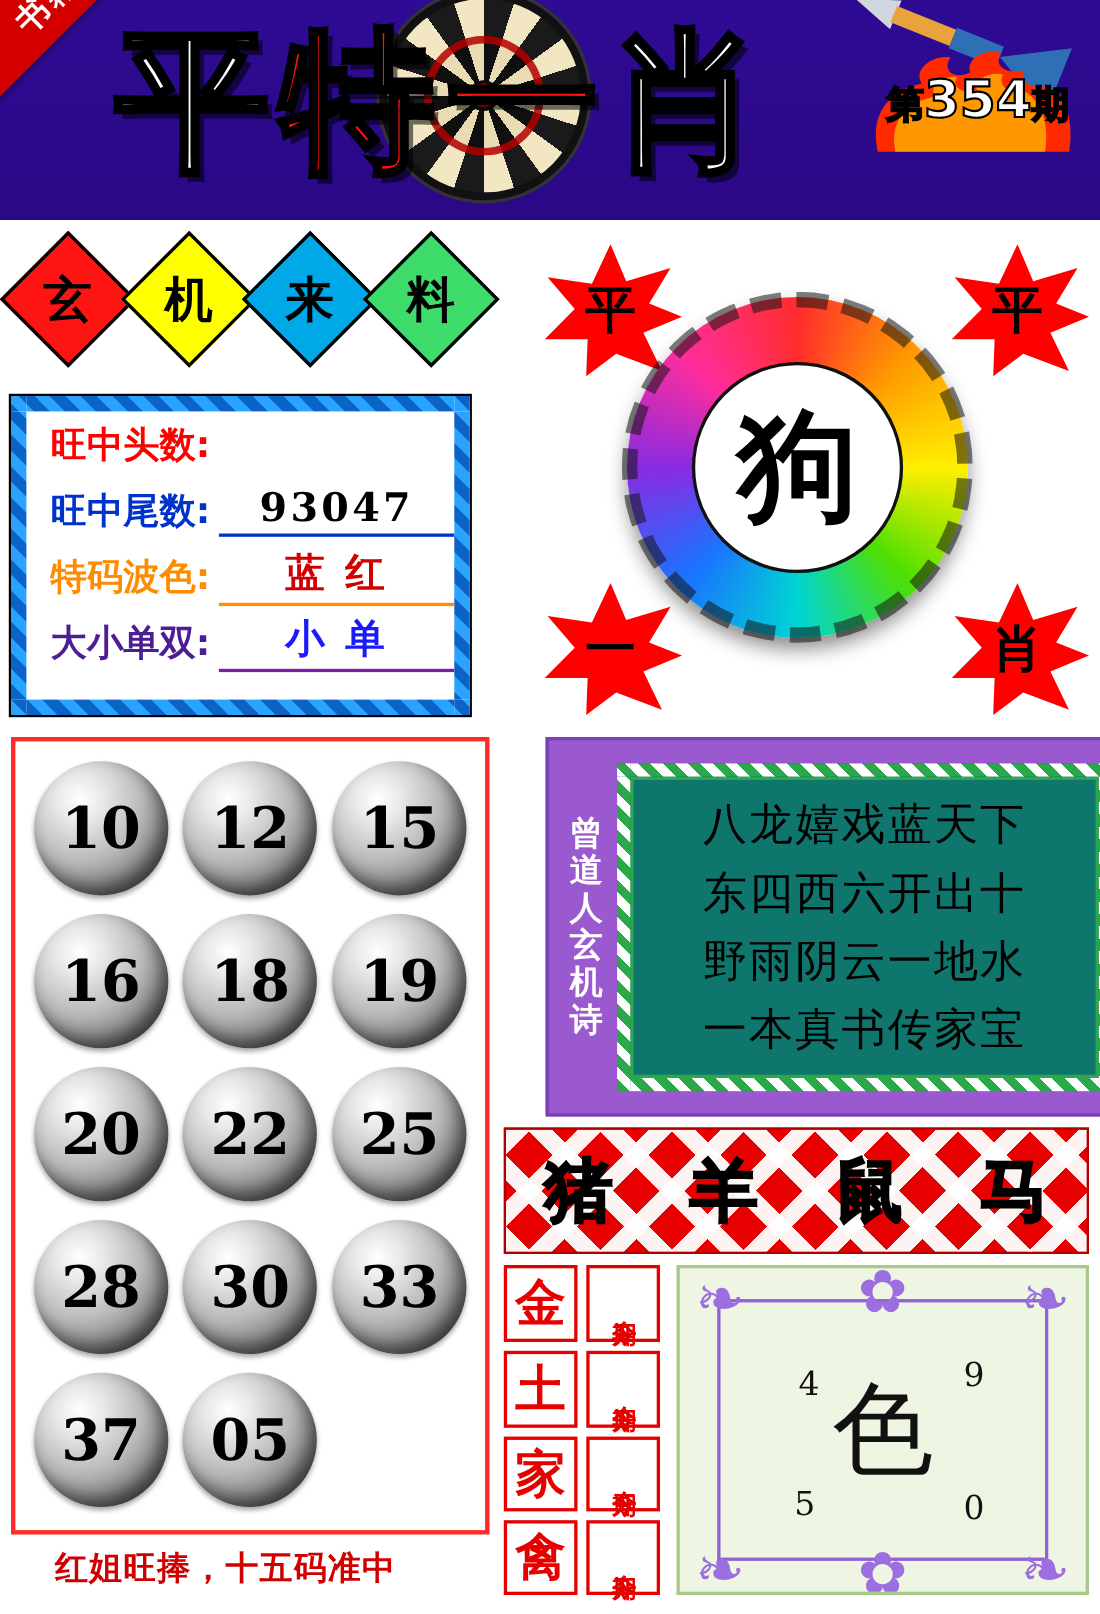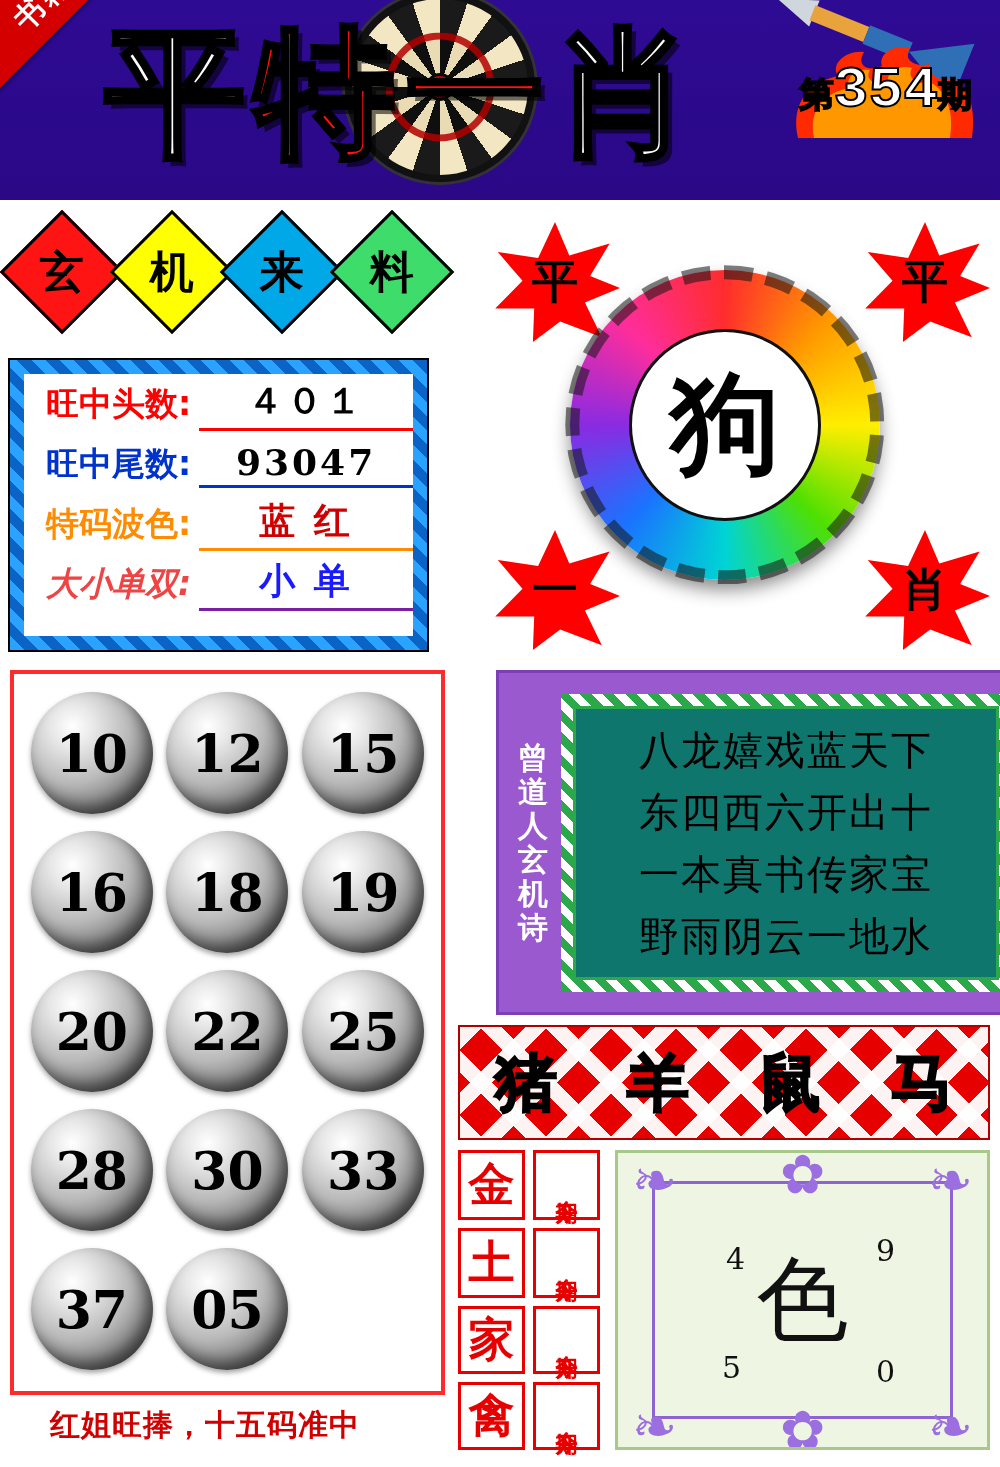--- a/index.html
+++ b/index.html
@@ -69,21 +69,21 @@
     position: absolute; right: 20px; top: 42px;
     width: 190px; height: 100px;
     z-index: 5;
   }
   .issue-text {
     position: absolute; right: 28px; top: 62px;
     z-index: 6; color: #fff; font-size: 34px; font-weight: bold;
     -webkit-text-stroke: 2px #000;
     display:flex; align-items:baseline;
   }
-  .issue-text .num { font-size: 58px; line-height: 58px; font-family: Liberation Mono, monospace; }
+  .issue-text .num { font-size: 47px; line-height: 58px; }
 
   
   .content { position:absolute; left:0; top:200px; width:1000px; height:1267px; }
 
   
   .diamonds { position:absolute; left:8px; top:18px; width:460px; height:110px; }
   .dia {
     position:absolute; width:88px; height:88px; top:10px;
     transform: rotate(45deg);
     border:3px solid #000;
@@ -152,21 +152,21 @@
     font-family:"DejaVu Sans",sans-serif;
   }
   .inforow .val{
     flex:1; margin-left:8px; font-size:36px; font-weight:bold;
     text-align:center; padding-bottom:2px; letter-spacing:3px;
     font-family:"DejaVu Serif",serif;
   }
   .r1 .lab{color:#ff0000;} .r1 .val{color:#000; border-bottom:3px solid #ff0000;}
   .r2 .lab{color:#0033cc;} .r2 .val{color:#000; border-bottom:3px solid #0033cc;}
   .r3 .lab{color:#ff8c00;} .r3 .val{color:#d10000; border-bottom:3px solid #ff8c00;}
-  .r4 .lab{color:#ef4444;font-style:italic;} .r4 .val{color:#1a1aff; border-bottom:3px solid #7b1fa2;}
+  .r4 .lab{color:#4c1d95;} .r4 .val{color:#1a1aff; border-bottom:3px solid #7b1fa2;}
 
   
   .numbers {
     position:absolute; left:10px; top:470px; width:435px; height:725px;
     background:#fff; border:4px solid #ff2a2a; padding:14px 10px;text-align:right;
   }
   .numgrid{ display:grid; grid-template-columns:repeat(3,1fr); grid-auto-rows:139px; }
   .ball{
     width:122px; height:122px; border-radius:50%;
     margin:4px auto;
@@ -332,21 +332,20 @@
 
     <div class="zodiac">
       <div class="zodiac-inner">
         <span>狗</span>
       </div>
     </div>
 
     <div class="infobox">
       <div class="inforow r1">
         <div class="lab">旺中头数:</div>
-        <div class="val">４０１</div>
       </div>
       <div class="inforow r2">
         <div class="lab">旺中尾数:</div>
         <div class="val">93047</div>
       </div>
       <div class="inforow r3">
         <div class="lab">特码波色:</div>
         <div class="val">蓝 红</div>
       </div>
       <div class="inforow r4">
@@ -402,22 +401,22 @@
       </div>
     </div>
 
     <div class="footnote">红姐旺捧，十五码准中</div>
 
     <div class="poembox">
       <div class="poem-side">曾道人玄机诗</div>
       <div class="poem-inner">
         <div class="poem-line">八龙嬉戏蓝天下</div>
         <div class="poem-line">东四西六开出十</div>
+        <div class="poem-line">野雨阴云一地水</div>
         <div class="poem-line">一本真书传家宝</div>
-        <div class="poem-line">野雨阴云一地水</div>
       </div>
     </div>
 
     <div class="zstrip">
       <span>猪</span>
       <span>羊</span>
       <span>鼠</span>
       <span>马</span>
     </div>
 

